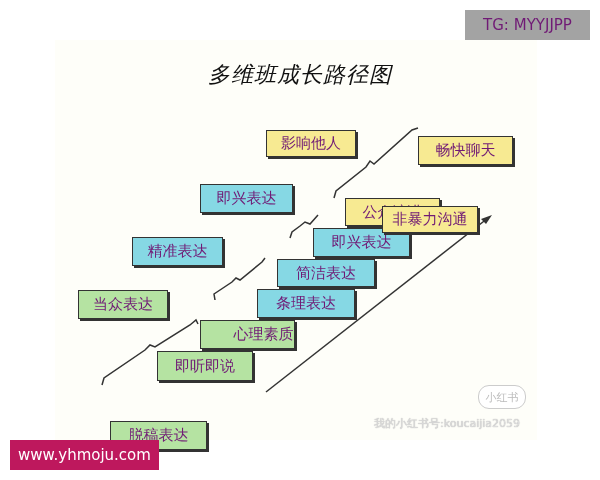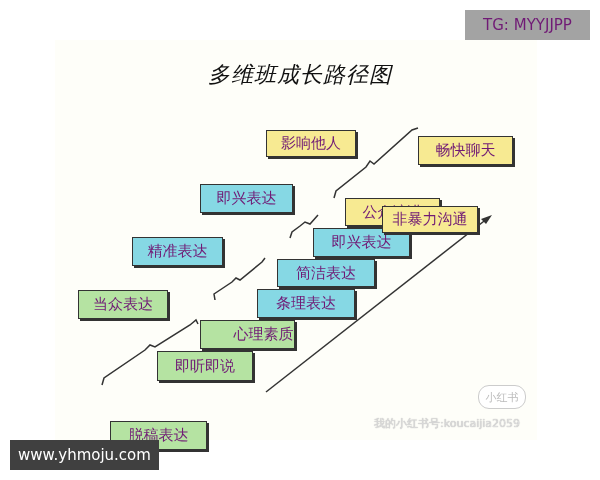--- a/index.html
+++ b/index.html
@@ -9,21 +9,21 @@
   .title { position:absolute; left:0; top:60px; width:600px; text-align:center; font-size:22px;
            font-weight:normal; font-style:italic; color:#111; letter-spacing:1px; }
   .box { position:absolute; box-sizing:border-box; border:1px solid #333;
          box-shadow:2px 2px 0 #333; display:flex; align-items:center; justify-content:center;
          font-size:15px; color:#701a75;font-family:Liberation Serif, serif; }
   .green { background:#b5e3a2; }
   .blue { background:#86d8e4; }
   .yellow { background:#f7ea92; }
   .wm-tg { position:absolute; left:465px; top:10px; width:125px; height:30px; background:#a3a3a3;
            color:#701a75; font-size:15px; display:flex; align-items:center; justify-content:center; }
-  .wm-site { position:absolute; left:10px; top:440px; width:149px; height:30px; background:#404040;
+  .wm-site { position:absolute; left:10px; top:440px; width:149px; height:30px; background:#be185d;
            color:#fff; font-size:15px; display:flex; align-items:center; justify-content:center; }
   .xhs-badge { position:absolute; left:478px; top:385px; width:46px; height:22px; border:1px solid #ccc;
            border-radius:11px; background:#fff; color:#bbb; font-size:11px; display:flex; align-items:center; justify-content:center;text-align:center; }
   .xhs-id { position:absolute; left:374px; top:416px; font-size:11px; color:#ddd; text-shadow:0 0 1px #999; }
   svg.lines { position:absolute; left:0; top:0; }
 </style>
 </head>
 <body>
 
 <div class="canvas"></div>

